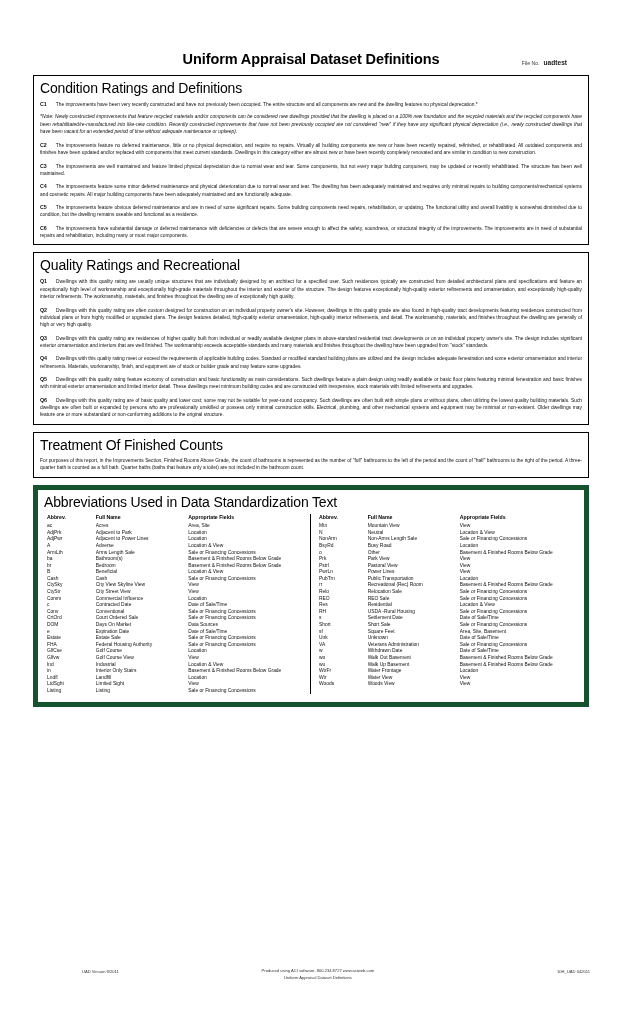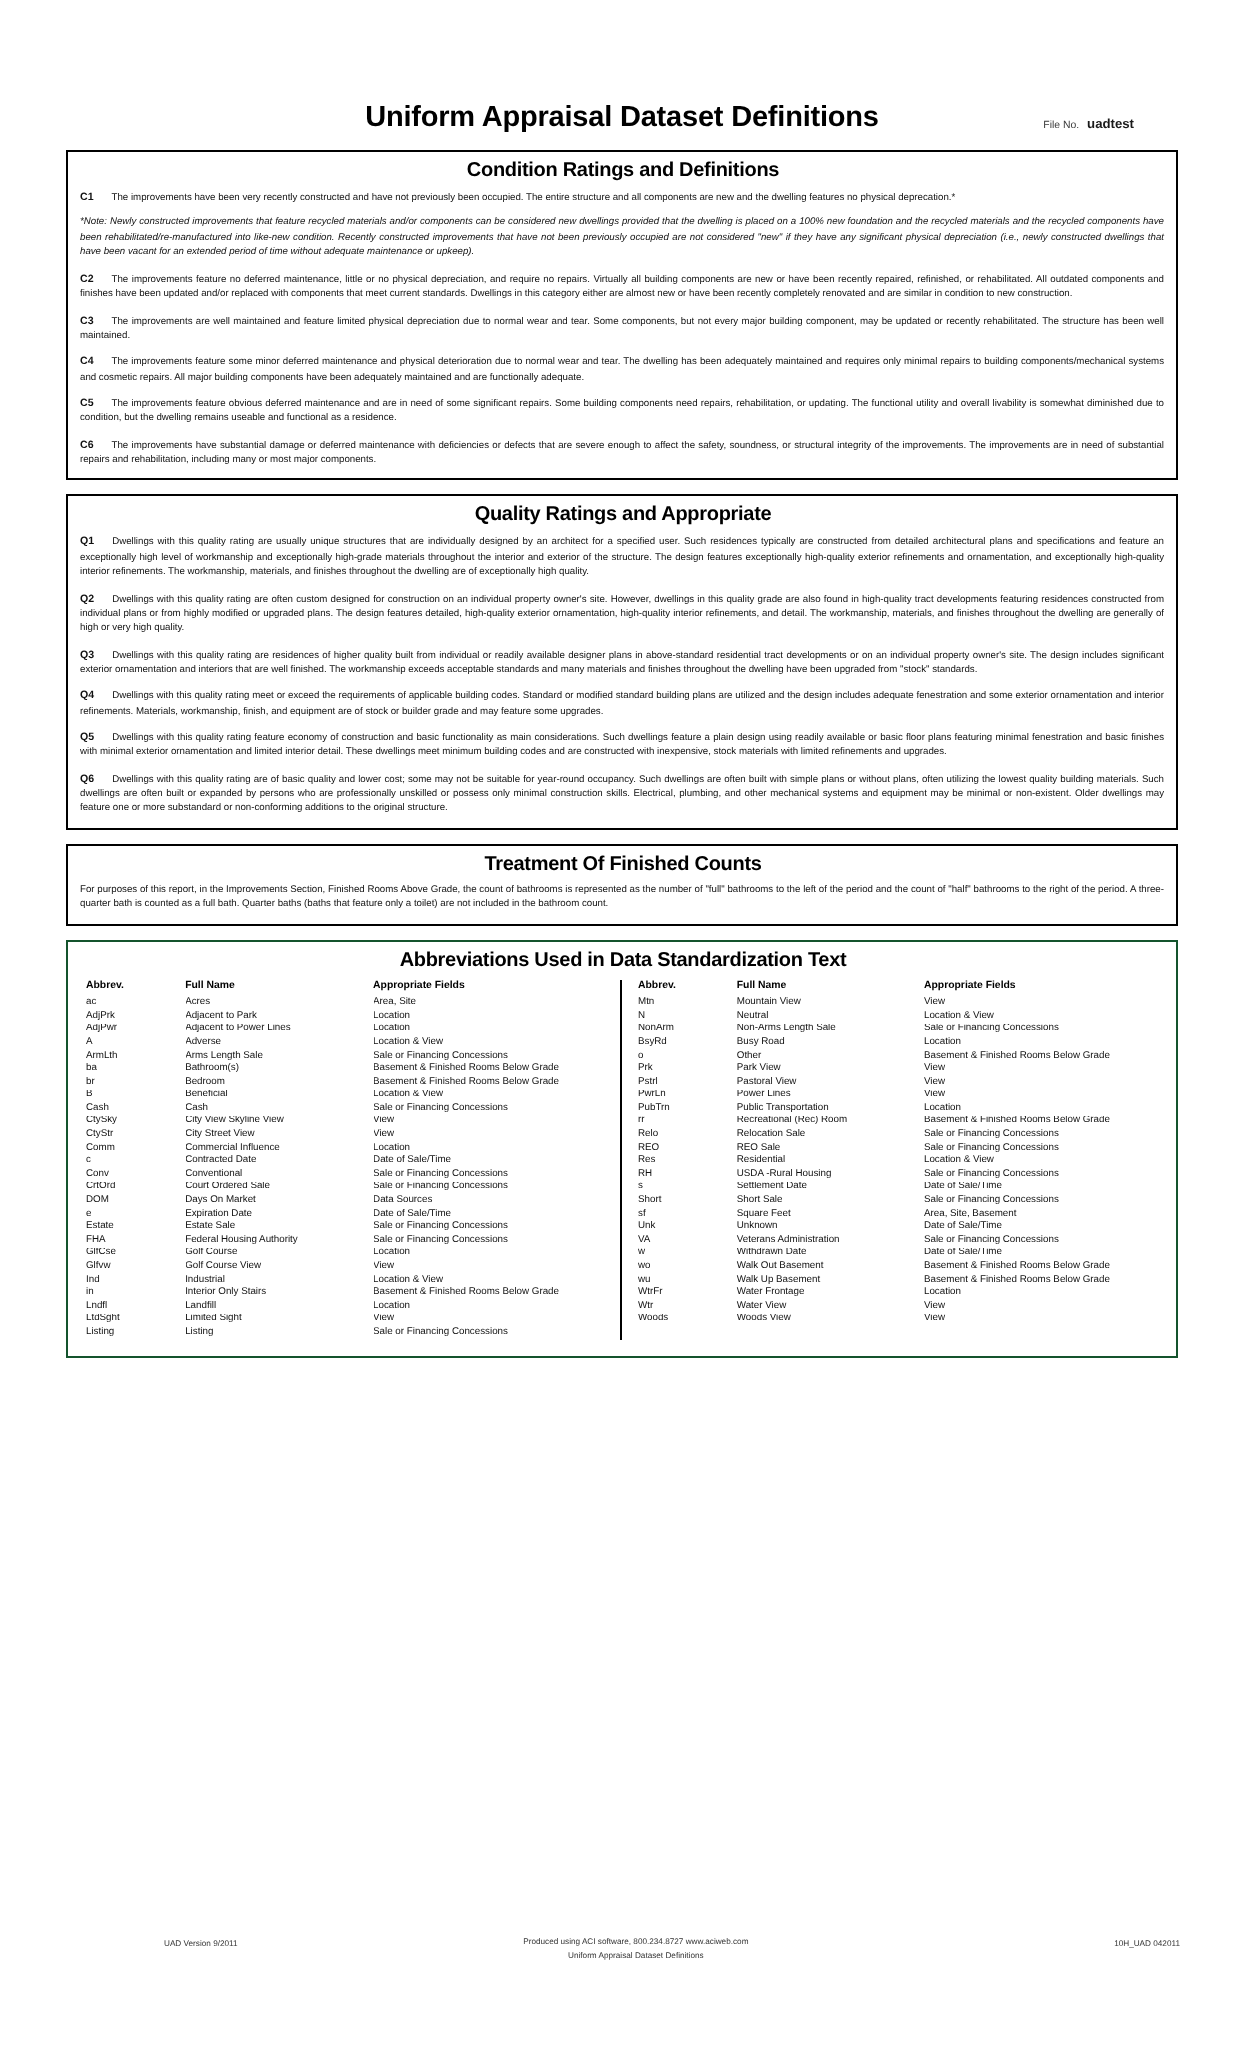--- a/index.html
+++ b/index.html
@@ -56,26 +56,25 @@
   }
 
   
   .section {
     border: 1px solid #000;
     margin: 0 16px 7px 16px;
     padding: 4px 5px 5px 5px;
     background: #fff;
   }
   .section-title {
-    font-size: 10px;
-    font-weight: bold;
+    font-size: 14px;
+    font-weight: normal;
     letter-spacing: -0.15px;
     margin-bottom: 4px;
     padding-left: 1px;
-    text-align: center;
   }
   .para {
     font-size: 4.85px;
     line-height: 1.52;
     text-align: justify;
     margin: 0 0 5px 0;
     padding: 0 1px;
     color: #111;
   }
   .para:last-child { margin-bottom: 0; }
@@ -97,21 +96,21 @@
     font-size: 4.85px;
     line-height: 1.55;
     text-align: justify;
     margin: 0;
     padding: 0 1px;
     color: #111;
   }
 
   
   .abbrev-section {
-    border: 1px solid #14532d;
+    border: 5px solid #14532d;
     margin: 0 16px 0 16px;
     padding: 4px 5px 8px 5px;
   }
   .abbrev-columns {
     display: flex;
     margin-top: 3px;
   }
   .abbrev-col {
     width: 50%;
     padding: 0 4px;
@@ -196,21 +195,21 @@
         <p class="note">*Note: Newly constructed improvements that feature recycled materials and/or components can be considered new dwellings provided that the dwelling is placed on a 100% new foundation and the recycled materials and the recycled components have been rehabilitated/re-manufactured into like-new condition. Recently constructed improvements that have not been previously occupied are not considered "new" if they have any significant physical depreciation (i.e., newly constructed dwellings that have been vacant for an extended period of time without adequate maintenance or upkeep).</p>
         <p class="para"><span class="code">C2</span><span>The improvements feature no deferred maintenance, little or no physical depreciation, and require no repairs. Virtually all building components are new or have been recently repaired, refinished, or rehabilitated. All outdated components and finishes have been updated and/or replaced with components that meet current standards. Dwellings in this category either are almost new or have been recently completely renovated and are similar in condition to new construction.</span></p>
         <p class="para"><span class="code">C3</span><span>The improvements are well maintained and feature limited physical depreciation due to normal wear and tear. Some components, but not every major building component, may be updated or recently rehabilitated. The structure has been well maintained.</span></p>
         <p class="para"><span class="code">C4</span><span>The improvements feature some minor deferred maintenance and physical deterioration due to normal wear and tear. The dwelling has been adequately maintained and requires only minimal repairs to building components/mechanical systems and cosmetic repairs. All major building components have been adequately maintained and are functionally adequate.</span></p>
         <p class="para"><span class="code">C5</span><span>The improvements feature obvious deferred maintenance and are in need of some significant repairs. Some building components need repairs, rehabilitation, or updating. The functional utility and overall livability is somewhat diminished due to condition, but the dwelling remains useable and functional as a residence.</span></p>
         <p class="para"><span class="code">C6</span><span>The improvements have substantial damage or deferred maintenance with deficiencies or defects that are severe enough to affect the safety, soundness, or structural integrity of the improvements. The improvements are in need of substantial repairs and rehabilitation, including many or most major components.</span></p>
       </div>
   </div>
 
   <div class="section">
-    <div class="section-title">Quality Ratings and Appropriate</div>
+    <div class="section-title">Quality Ratings and Recreational</div>
     <div id="quality-body">
         <p class="para"><span class="code">Q1</span><span>Dwellings with this quality rating are usually unique structures that are individually designed by an architect for a specified user. Such residences typically are constructed from detailed architectural plans and specifications and feature an exceptionally high level of workmanship and exceptionally high-grade materials throughout the interior and exterior of the structure. The design features exceptionally high-quality exterior refinements and ornamentation, and exceptionally high-quality interior refinements. The workmanship, materials, and finishes throughout the dwelling are of exceptionally high quality.</span></p>
         <p class="para"><span class="code">Q2</span><span>Dwellings with this quality rating are often custom designed for construction on an individual property owner's site. However, dwellings in this quality grade are also found in high-quality tract developments featuring residences constructed from individual plans or from highly modified or upgraded plans. The design features detailed, high-quality exterior ornamentation, high-quality interior refinements, and detail. The workmanship, materials, and finishes throughout the dwelling are generally of high or very high quality.</span></p>
         <p class="para"><span class="code">Q3</span><span>Dwellings with this quality rating are residences of higher quality built from individual or readily available designer plans in above-standard residential tract developments or on an individual property owner's site. The design includes significant exterior ornamentation and interiors that are well finished. The workmanship exceeds acceptable standards and many materials and finishes throughout the dwelling have been upgraded from "stock" standards.</span></p>
         <p class="para"><span class="code">Q4</span><span>Dwellings with this quality rating meet or exceed the requirements of applicable building codes. Standard or modified standard building plans are utilized and the design includes adequate fenestration and some exterior ornamentation and interior refinements. Materials, workmanship, finish, and equipment are of stock or builder grade and may feature some upgrades.</span></p>
         <p class="para"><span class="code">Q5</span><span>Dwellings with this quality rating feature economy of construction and basic functionality as main considerations. Such dwellings feature a plain design using readily available or basic floor plans featuring minimal fenestration and basic finishes with minimal exterior ornamentation and limited interior detail. These dwellings meet minimum building codes and are constructed with inexpensive, stock materials with limited refinements and upgrades.</span></p>
         <p class="para"><span class="code">Q6</span><span>Dwellings with this quality rating are of basic quality and lower cost; some may not be suitable for year-round occupancy. Such dwellings are often built with simple plans or without plans, often utilizing the lowest quality building materials. Such dwellings are often built or expanded by persons who are professionally unskilled or possess only minimal construction skills. Electrical, plumbing, and other mechanical systems and equipment may be minimal or non-existent. Older dwellings may feature one or more substandard or non-conforming additions to the original structure.</span></p>
       </div>
   </div>
 

